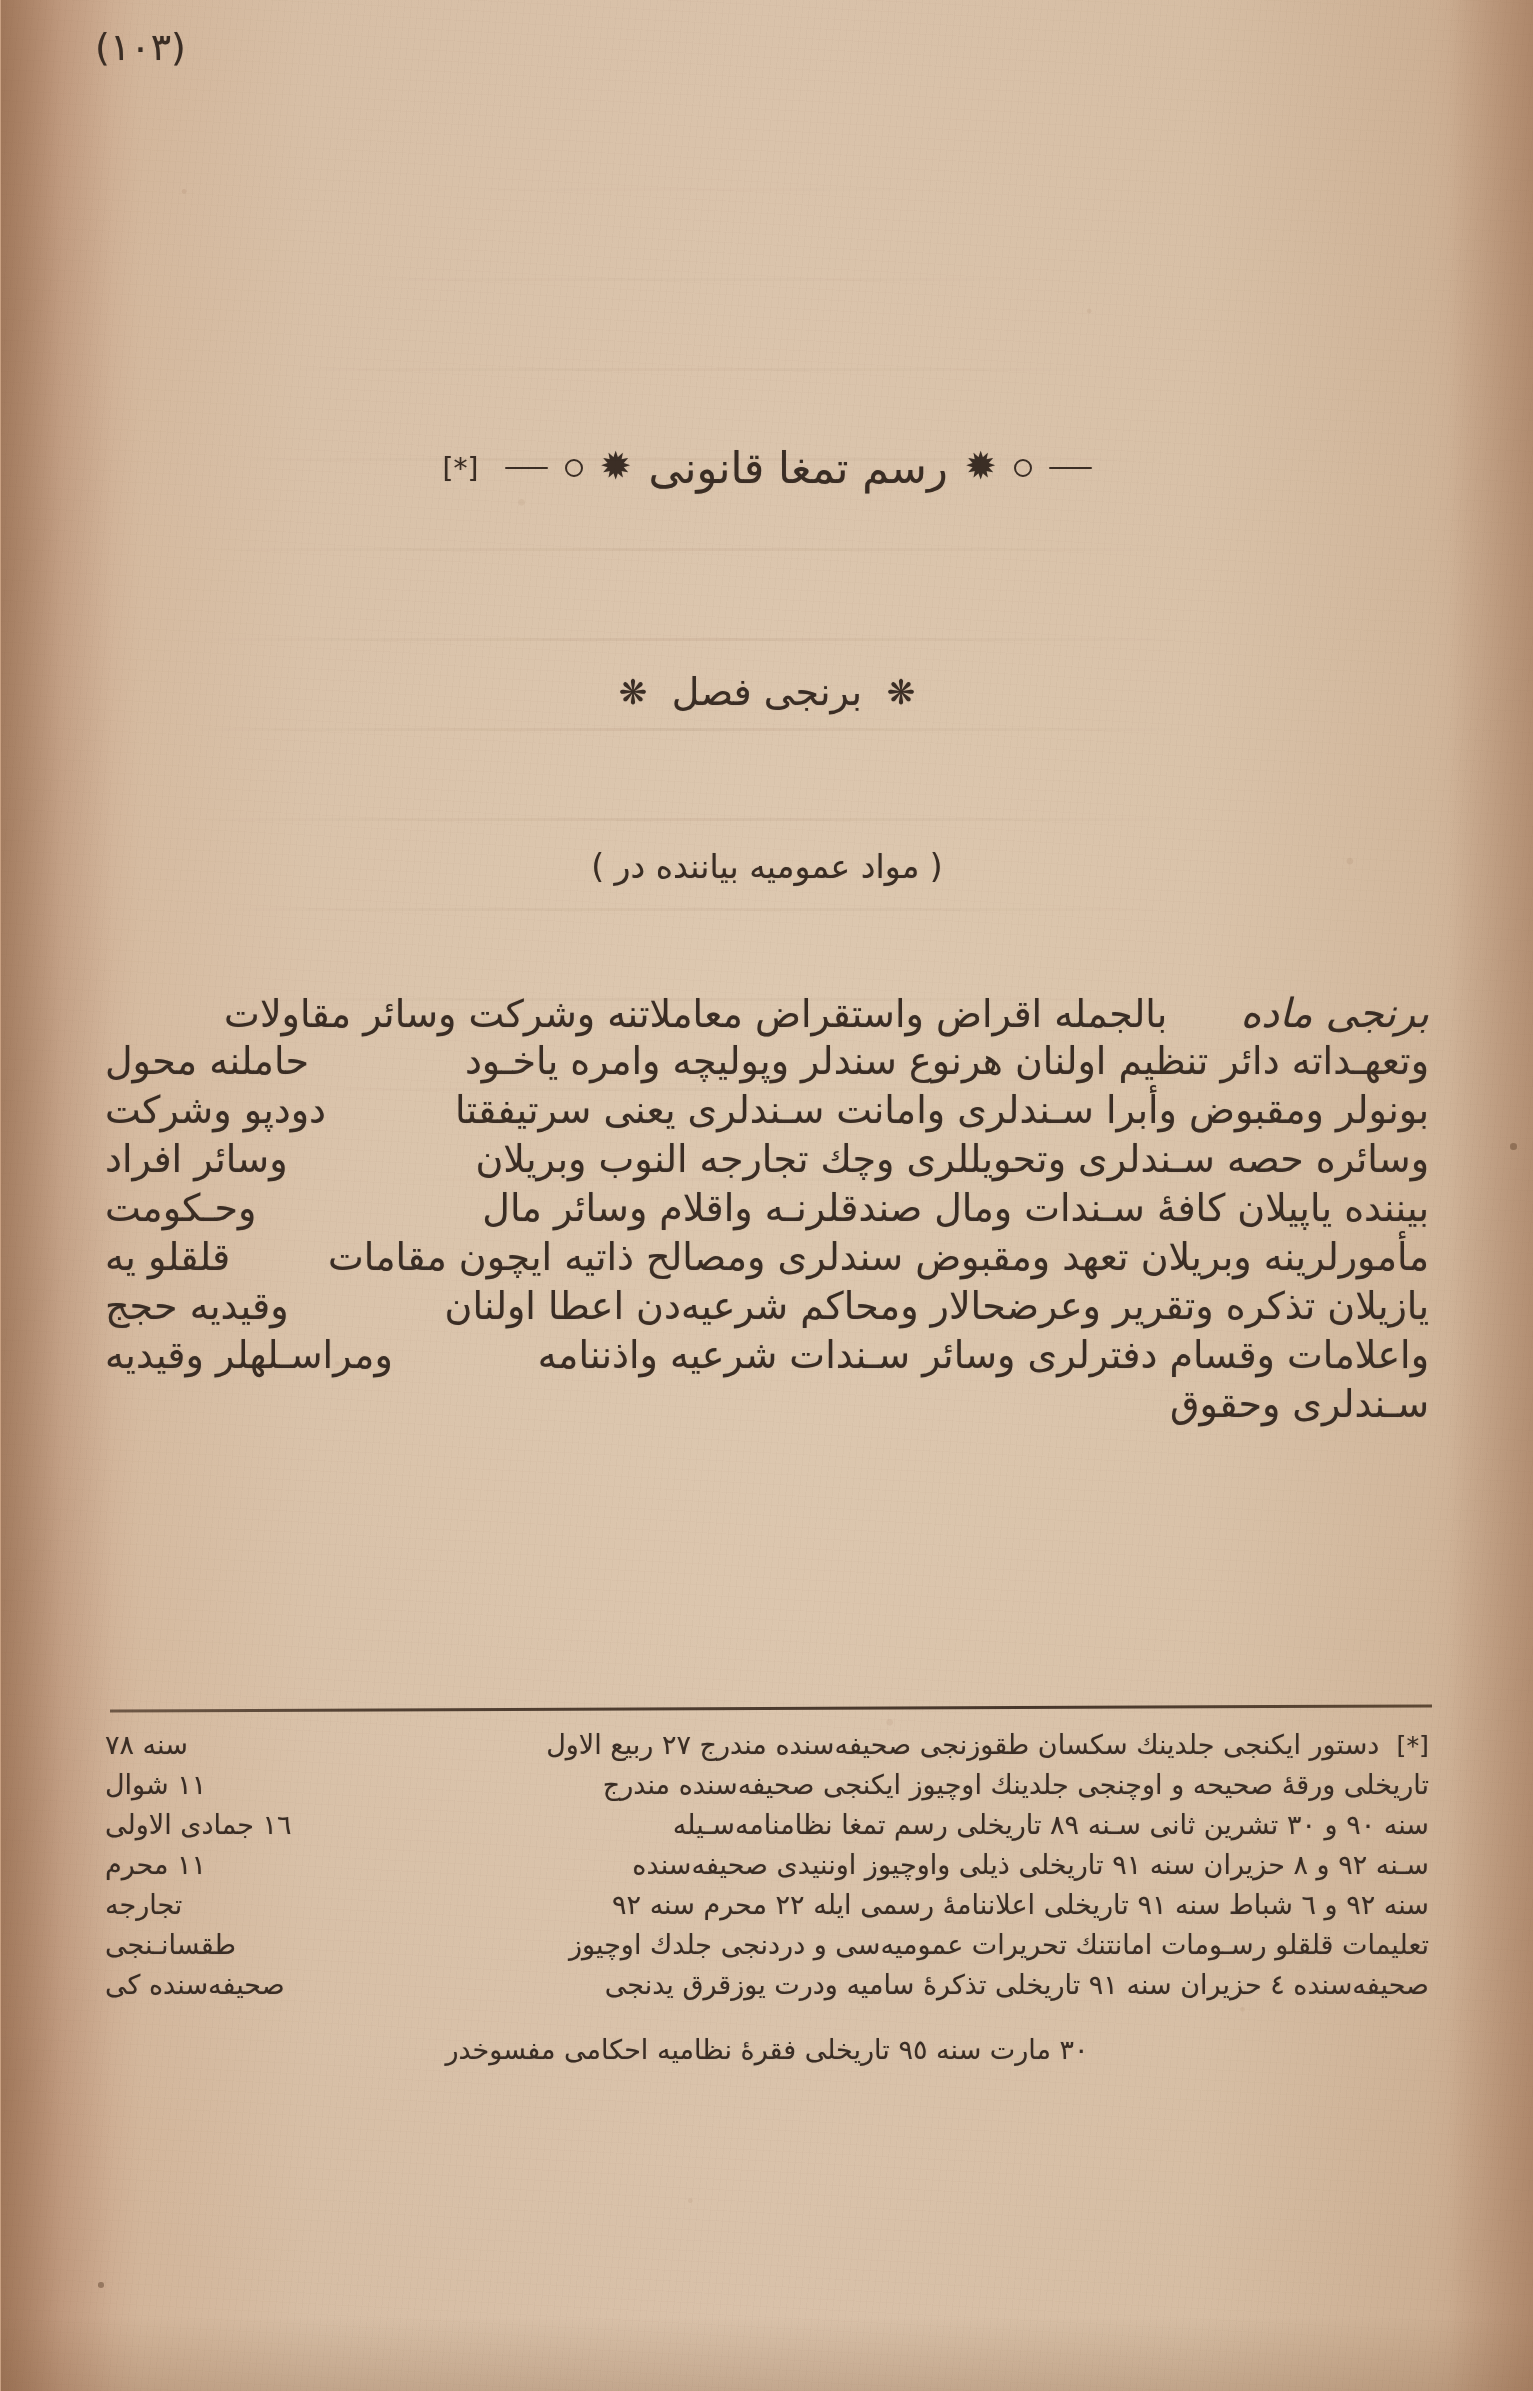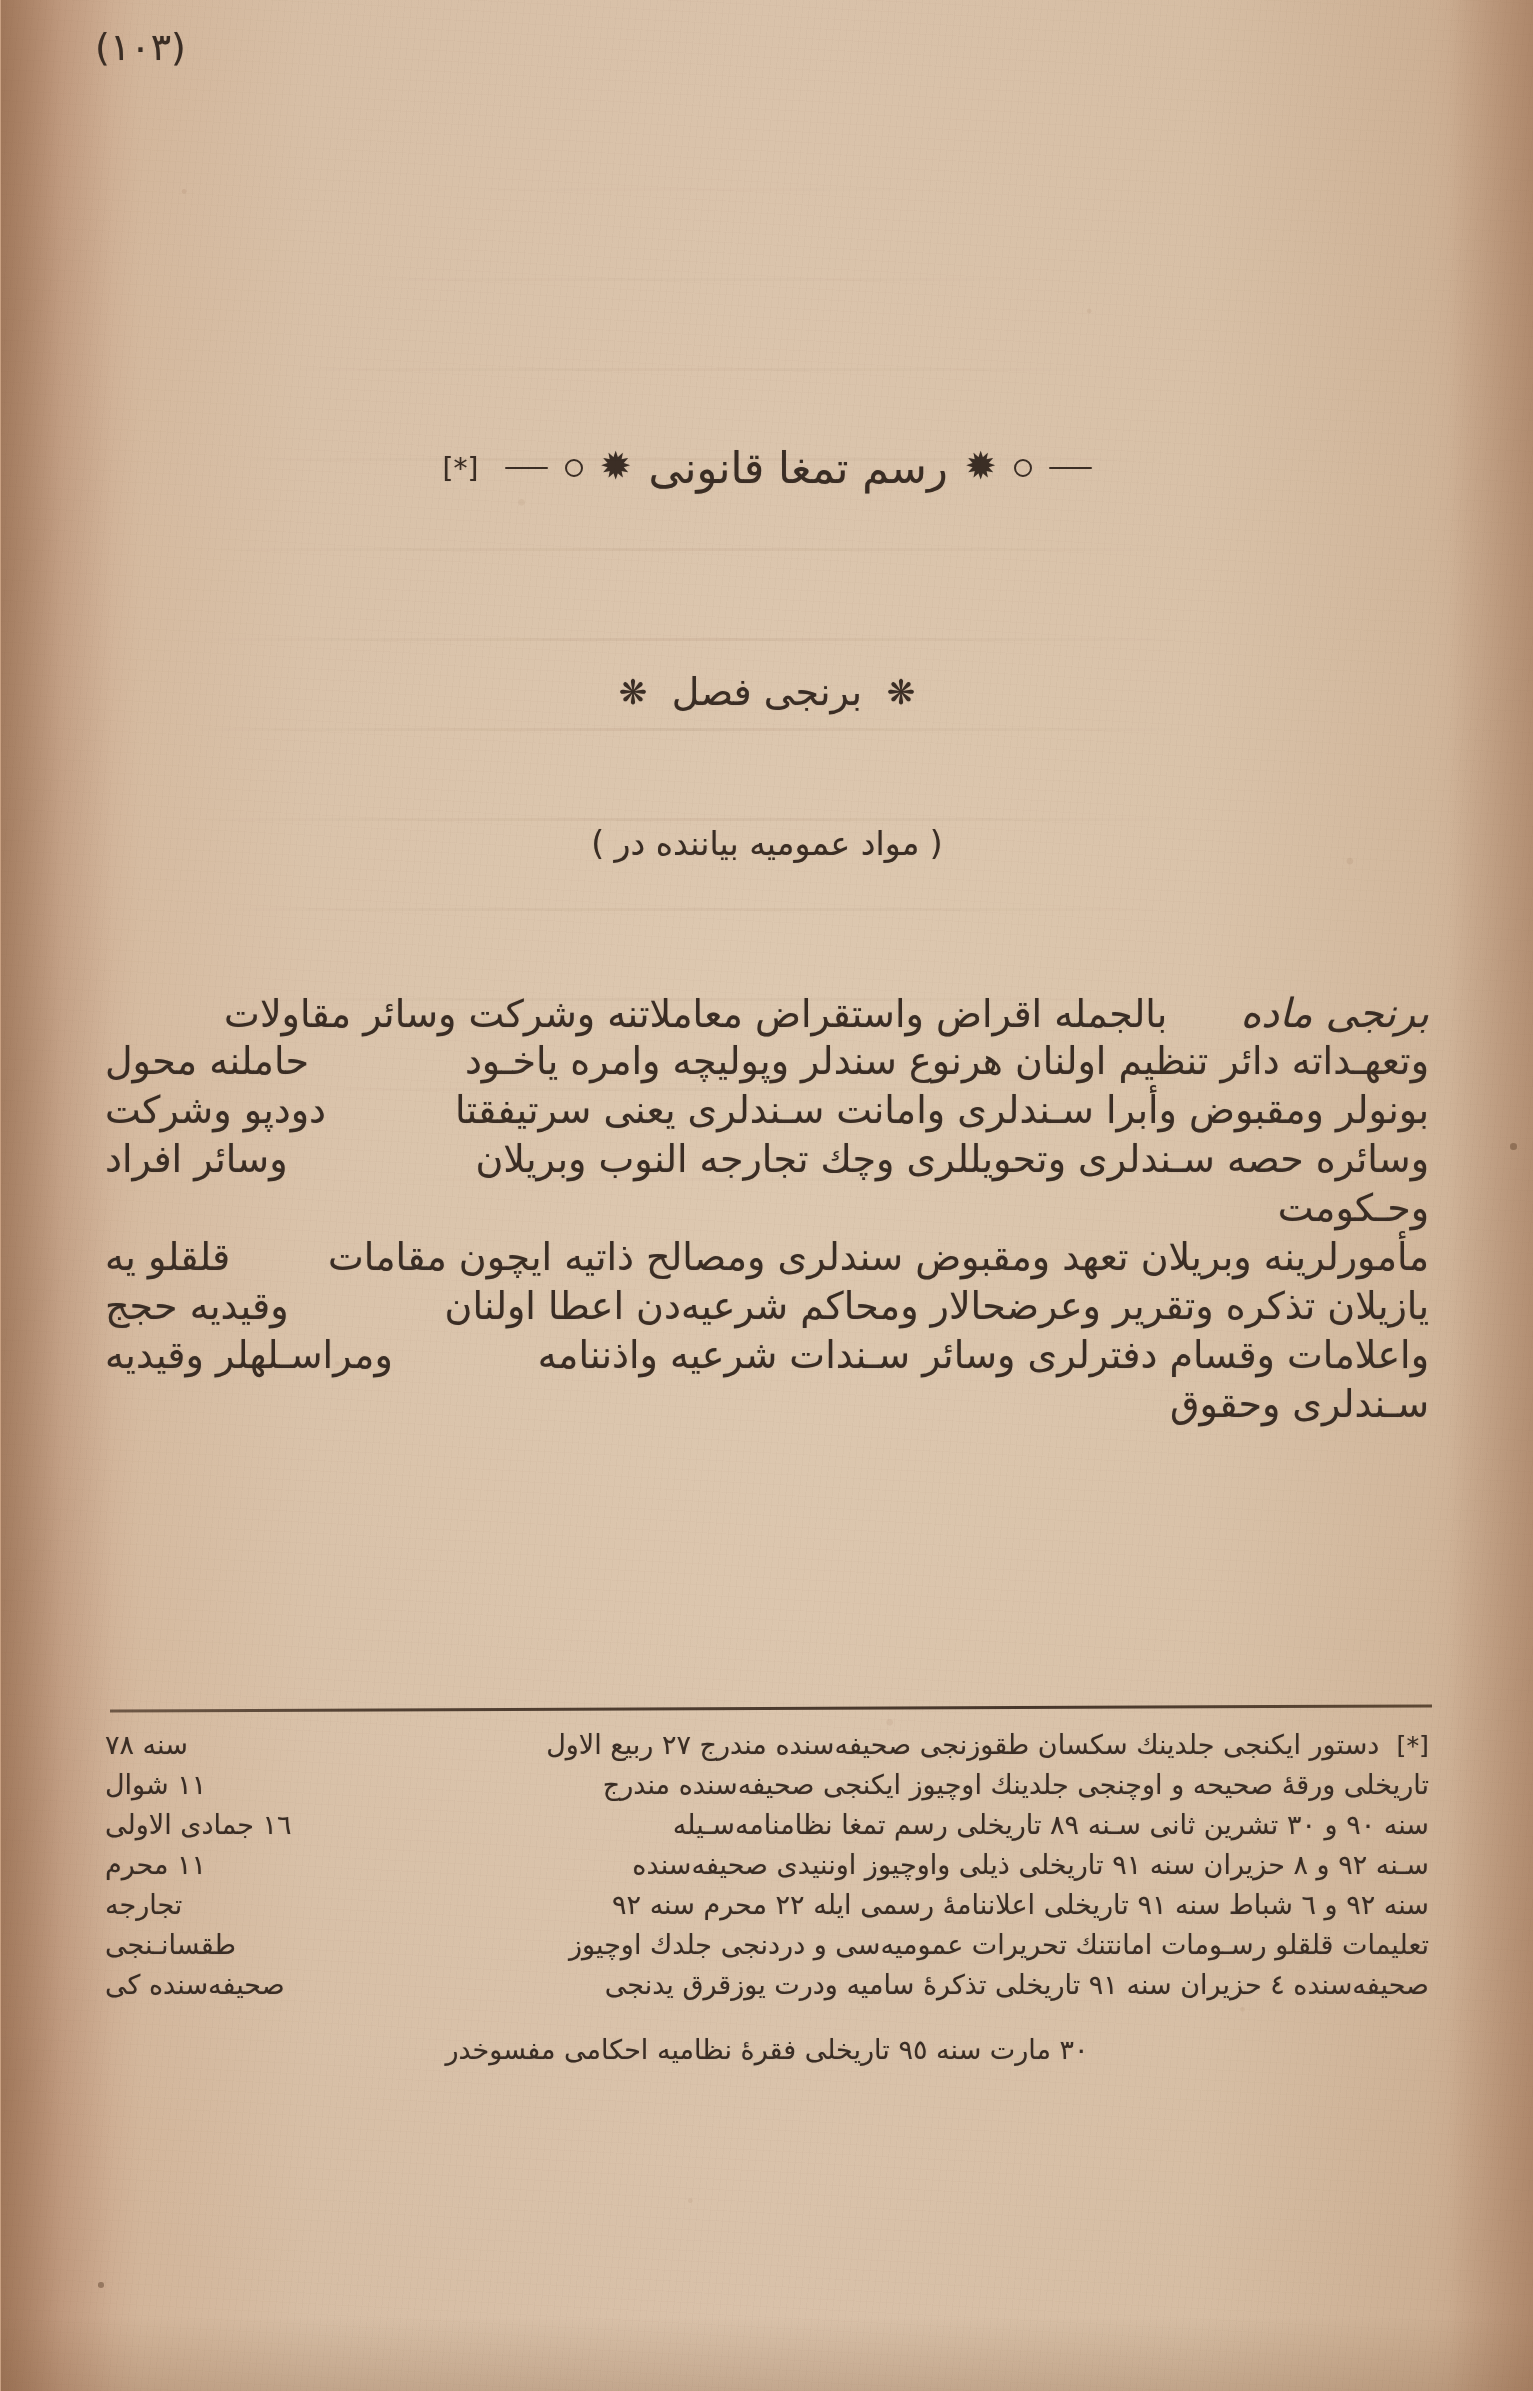--- a/index.html
+++ b/index.html
@@ -96,21 +96,21 @@
   }
 
   #chapter-row{
     position:absolute;top:670px;left:0;width:100%;
     display:flex;align-items:center;justify-content:center;gap:24.5px;direction:rtl;
   }
   #chapter-row .floret{font-size:34px;line-height:1;color:#3b2e25;}
   #chapter-title{font-size:38px;}
 
   #subtitle{
-    position:absolute;top:824px;left:0;width:100%;text-align:center;
+    position:absolute;top:847px;left:0;width:100%;text-align:center;
     font-size:33px;
   }
 
   
   #body{
     position:absolute;top:993px;right:105px;left:105px;
     direction:rtl;
   }
   .bline{
     display:flex;justify-content:space-between;align-items:baseline;
@@ -191,20 +191,21 @@
         <span class="seg">بونولر ومقبوض وأبرا سـندلری وامانت سـندلری یعنی سرتیفقتا</span>
         <span class="seg">دودپو وشرکت</span>
       </div>
 
       <div class="bline">
         <span class="seg">وسائره حصه سـندلری وتحویللری وچك تجارجه النوب وبریلان</span>
         <span class="seg">وسائر افراد</span>
       </div>
 
       <div class="bline">
+        <span class="seg">بیننده یاپیلان کافهٔ سـندات ومال صندقلرنـه واقلام وسائر مال</span>
         <span class="seg">وحـکومت</span>
       </div>
 
       <div class="bline">
         <span class="seg">مأمورلرینه وبریلان تعهد ومقبوض سندلری ومصالح ذاتیه ایچون مقامات</span>
         <span class="seg">قلقلو یه</span>
       </div>
 
       <div class="bline">
         <span class="seg">یازیلان تذکره وتقریر وعرضحالار ومحاکم شرعیه‌دن اعطا اولنان</span>

